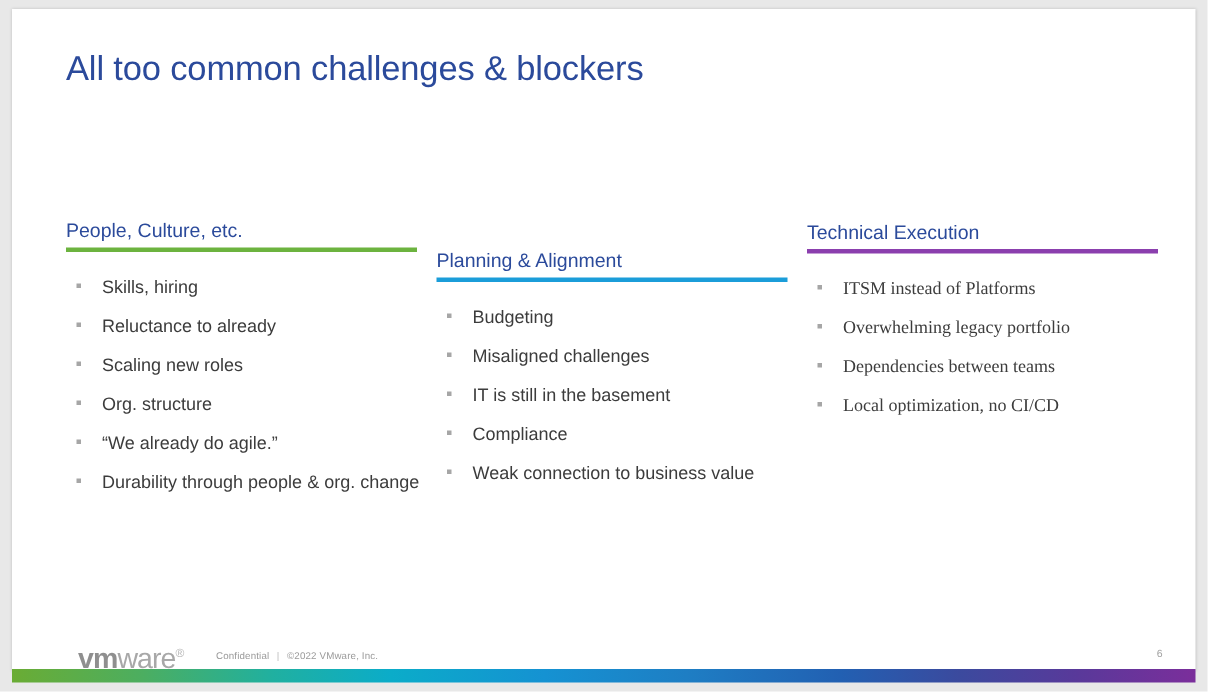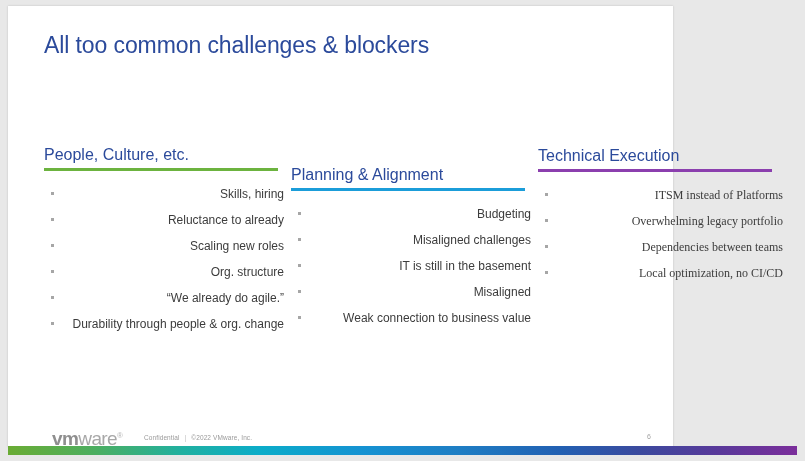--- a/index.html
+++ b/index.html
@@ -10,21 +10,21 @@
     width: 805px;
     height: 461px;
     background: #e8e8e8;
     font-family: "Liberation Sans", sans-serif;
     overflow: hidden;
   }
   #slide-frame {
     position: absolute;
     left: 8px;
     top: 6px;
-    width: 665px;
+    width: 789px;
     height: 441px;
     background: #ffffff;
     box-shadow: 0 0 2px rgba(0,0,0,0.18);
   }
   #slide-title {
     position: absolute;
     left: 36px;
     top: 26px;
     font-size: 23px;
     font-weight: 400;
@@ -34,40 +34,39 @@
   }
   .column {
     position: absolute;
     top: 140px;
   }
   #col-0 { left: 36px;  width: 240px; }
   #col-1 { left: 283px; width: 240px; }
   #col-2 { left: 530px; width: 245px; }
 
   .col-heading {
-    font-size: 16px;
+    font-size: 13px;
     color: #2b4a9b;
     font-weight: 400;
     white-space: nowrap;
     margin: 0 0 4px 0;
   }
   #col-0 .col-heading { padding-top: 0px; }
   #col-1 .col-heading { padding-top: 1px; margin-top: 19px; }
   #col-2 .col-heading { padding-top: 1px; }
 
   .col-rule {
     height: 3px;
     width: 234px;
     margin-bottom: 15px;
   }
   .bullet-list {
     list-style: none;
     margin: 0;
     padding: 0;
-    text-align: right;
   }
   .bullet-item {
     position: relative;
     padding-left: 24px;
     margin-bottom: 9px;
     font-size: 12px;
     line-height: 16px;
     color: #3c3c3c;
   }
   #col-0 .bullet-item { margin-bottom: 10px; }
@@ -184,21 +183,21 @@
       <li class="bullet-item">
         <span class="bullet-marker"></span>
         <span>Misaligned challenges</span>
       </li>
       <li class="bullet-item">
         <span class="bullet-marker"></span>
         <span>IT is still in the basement</span>
       </li>
       <li class="bullet-item">
         <span class="bullet-marker"></span>
-        <span>Misaligned</span>
+        <span>Compliance</span>
       </li>
       <li class="bullet-item">
         <span class="bullet-marker"></span>
         <span>Weak connection to business value</span>
       </li>
     </ul>
   </div>
 
   <div class="column" id="col-2">
     <div class="col-heading">Technical Execution</div>

